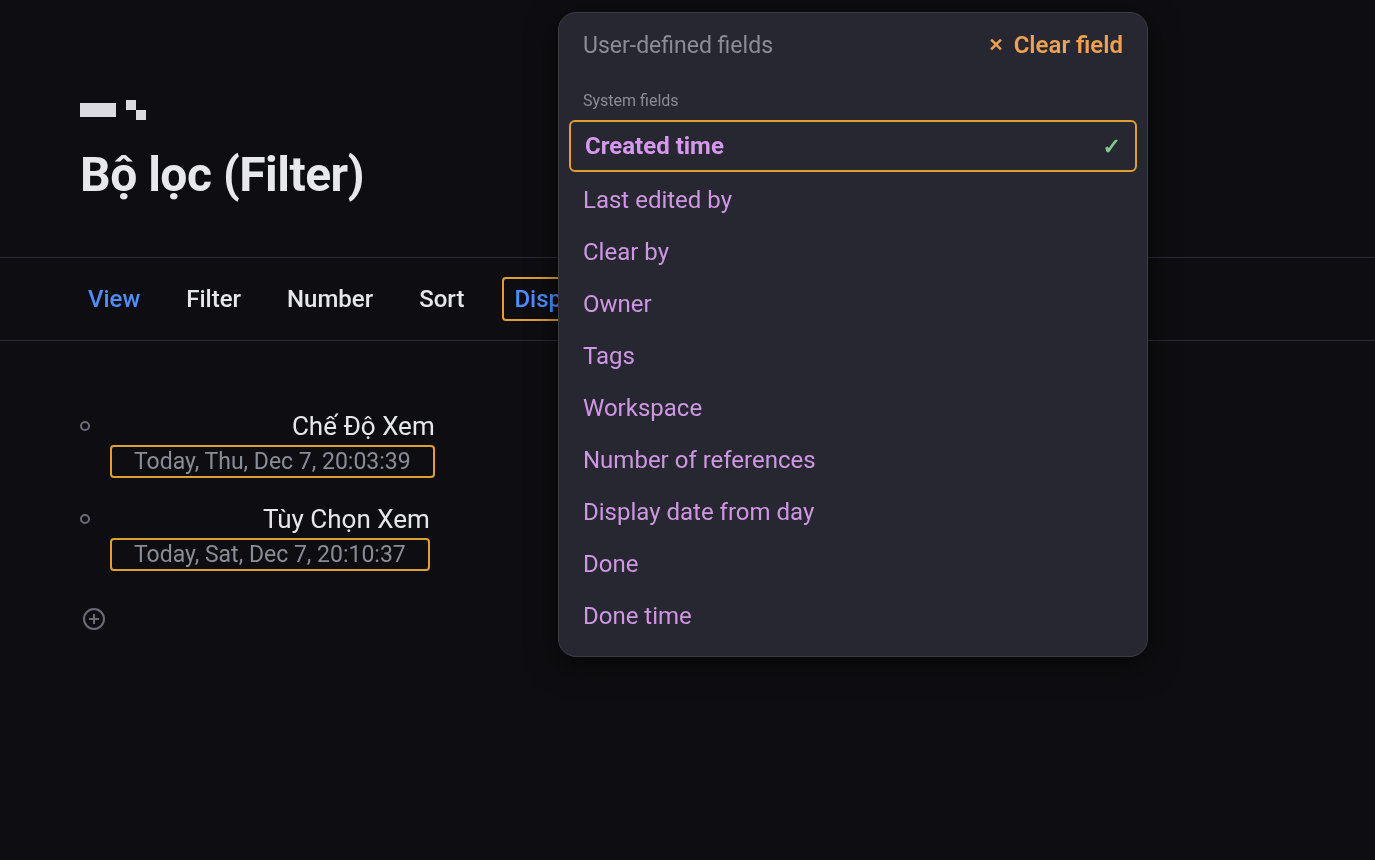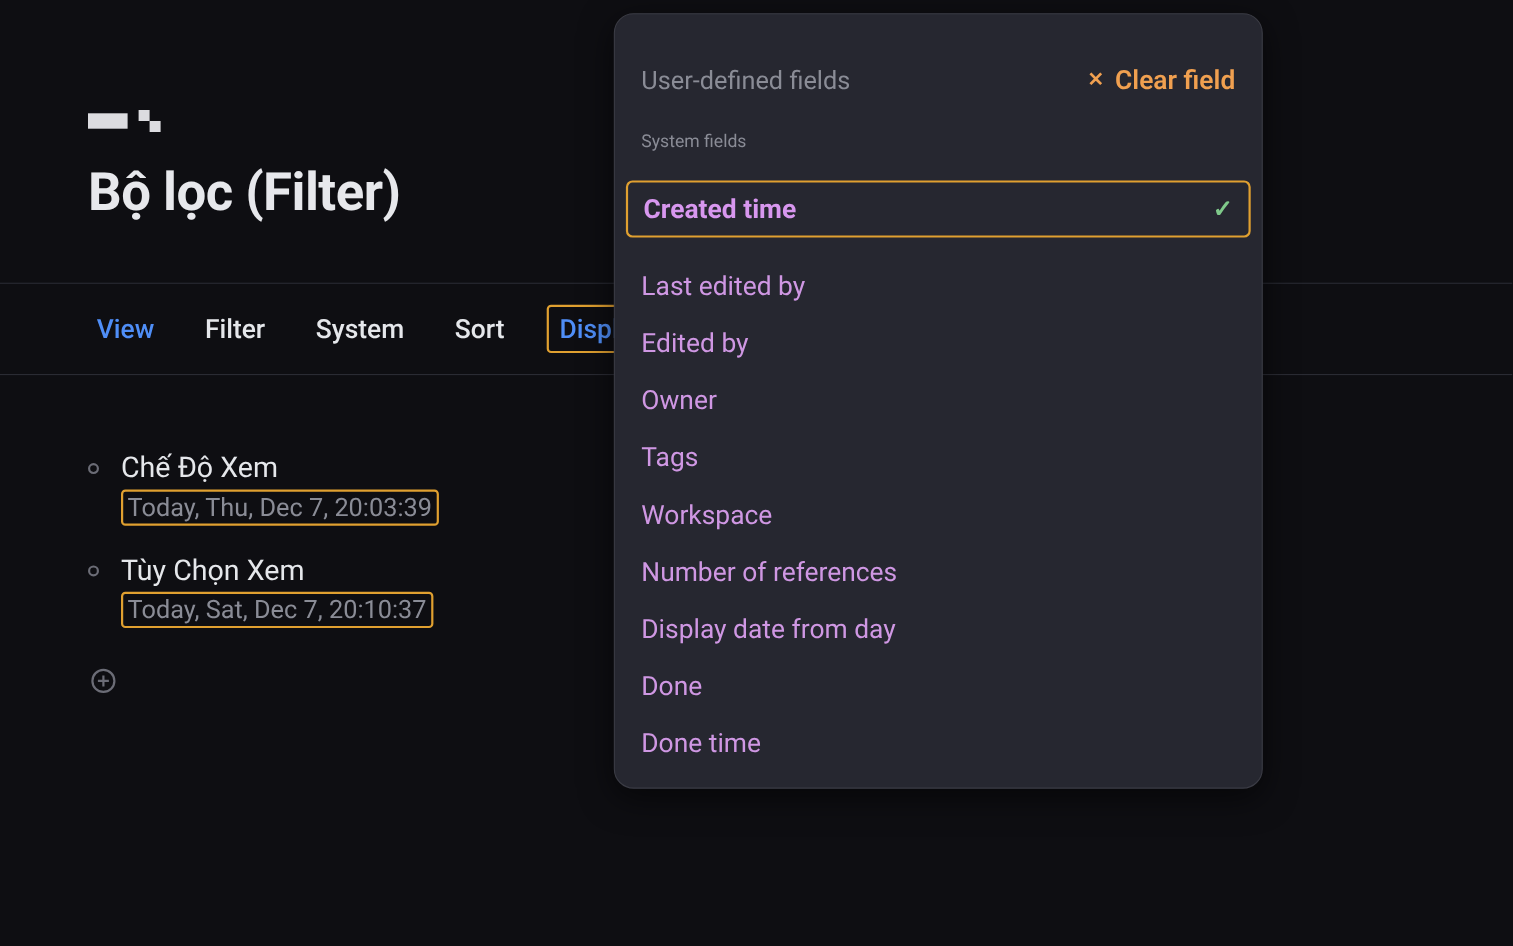--- a/index.html
+++ b/index.html
@@ -100,27 +100,28 @@
     width: 10px; height: 10px;
     border-radius: 50%;
     border: 2.5px solid #6b6c76;
     margin-top: 10px;
     flex: none;
   }
   .item-body { display: flex; flex-direction: column; gap: 4px; }
   .item-title {
     font-size: 26px;
     color: var(--text);
+    text-align: right;
   }
   .item-date {
     font-size: 23px;
     color: var(--text-dim);
     border: 2px solid var(--highlight-orange);
     border-radius: 4px;
-    padding: 1px 4px;
+    padding: 1px 22px;
     width: max-content;
   }
   .add-btn {
     margin-top: 8px;
     width: 28px; height: 28px;
     display: flex; align-items: center; justify-content: center;
     color: #6b6c76;
     cursor: pointer;
   }
   .add-btn svg { width: 24px; height: 24px; }
@@ -137,21 +138,20 @@
     padding: 18px 0 14px 0;
     box-shadow: 0 8px 30px rgba(0,0,0,0.55);
     display: flex;
     flex-direction: column;
   }
   .dd-header {
     display: flex;
     justify-content: space-between;
     align-items: center;
     padding: 0 24px 8px 24px;
-    margin-top: 28px;
   }
   .dd-header-label {
     font-size: 23px;
     color: var(--text-dim);
   }
   .clear-btn {
     display: flex;
     align-items: center;
     gap: 10px;
     color: var(--accent-orange);
@@ -173,21 +173,21 @@
     padding: 24px 24px 8px 24px;
     font-size: 16px;
     color: var(--text-dim);
   }
   .dd-row.sys {
     color: var(--purple);
   }
   .dd-row.selected {
     border: 2px solid var(--highlight-orange);
     border-radius: 6px;
-    margin: 18px 10px;
+    margin: 2px 10px;
     padding: 10px 14px;
     display: flex;
     justify-content: space-between;
     align-items: center;
     color: var(--purple-bold);
     font-weight: 700;
   }
   .check {
     color: var(--accent-green);
     font-size: 22px;
@@ -207,21 +207,21 @@
         <div class="f"></div>
     </div>
   </div>
 
   <h1 class="title">Bộ lọc (Filter)</h1>
 
   <div class="tab-strip-wrap">
     <div class="tab-strip">
       <div class="tab active-view">View</div>
       <div class="tab">Filter</div>
-      <div class="tab">System</div>
+      <div class="tab">Number</div>
       <div class="tab">Sort</div>
       <div class="tab boxed">Display</div>
     </div>
   </div>
 
   <div class="list">
     <div class="list-item">
       <div class="dot"></div>
       <div class="item-body">
         <div class="item-title">Chế Độ Xem</div>
@@ -254,21 +254,21 @@
     </div>
 
 
     <div class="dd-section-label">System fields</div>
 
     <div class="dd-row sys selected">
       <span>Created time</span>
       <span class="check">✓</span>
     </div>
     <div class="dd-row sys">Last edited by</div>
-    <div class="dd-row sys">Edited by</div>
+    <div class="dd-row sys">Clear by</div>
     <div class="dd-row sys">Owner</div>
     <div class="dd-row sys">Tags</div>
     <div class="dd-row sys">Workspace</div>
     <div class="dd-row sys">Number of references</div>
     <div class="dd-row sys">Display date from day</div>
     <div class="dd-row sys">Done</div>
     <div class="dd-row sys">Done time</div>
   </div>
 
 </div>

